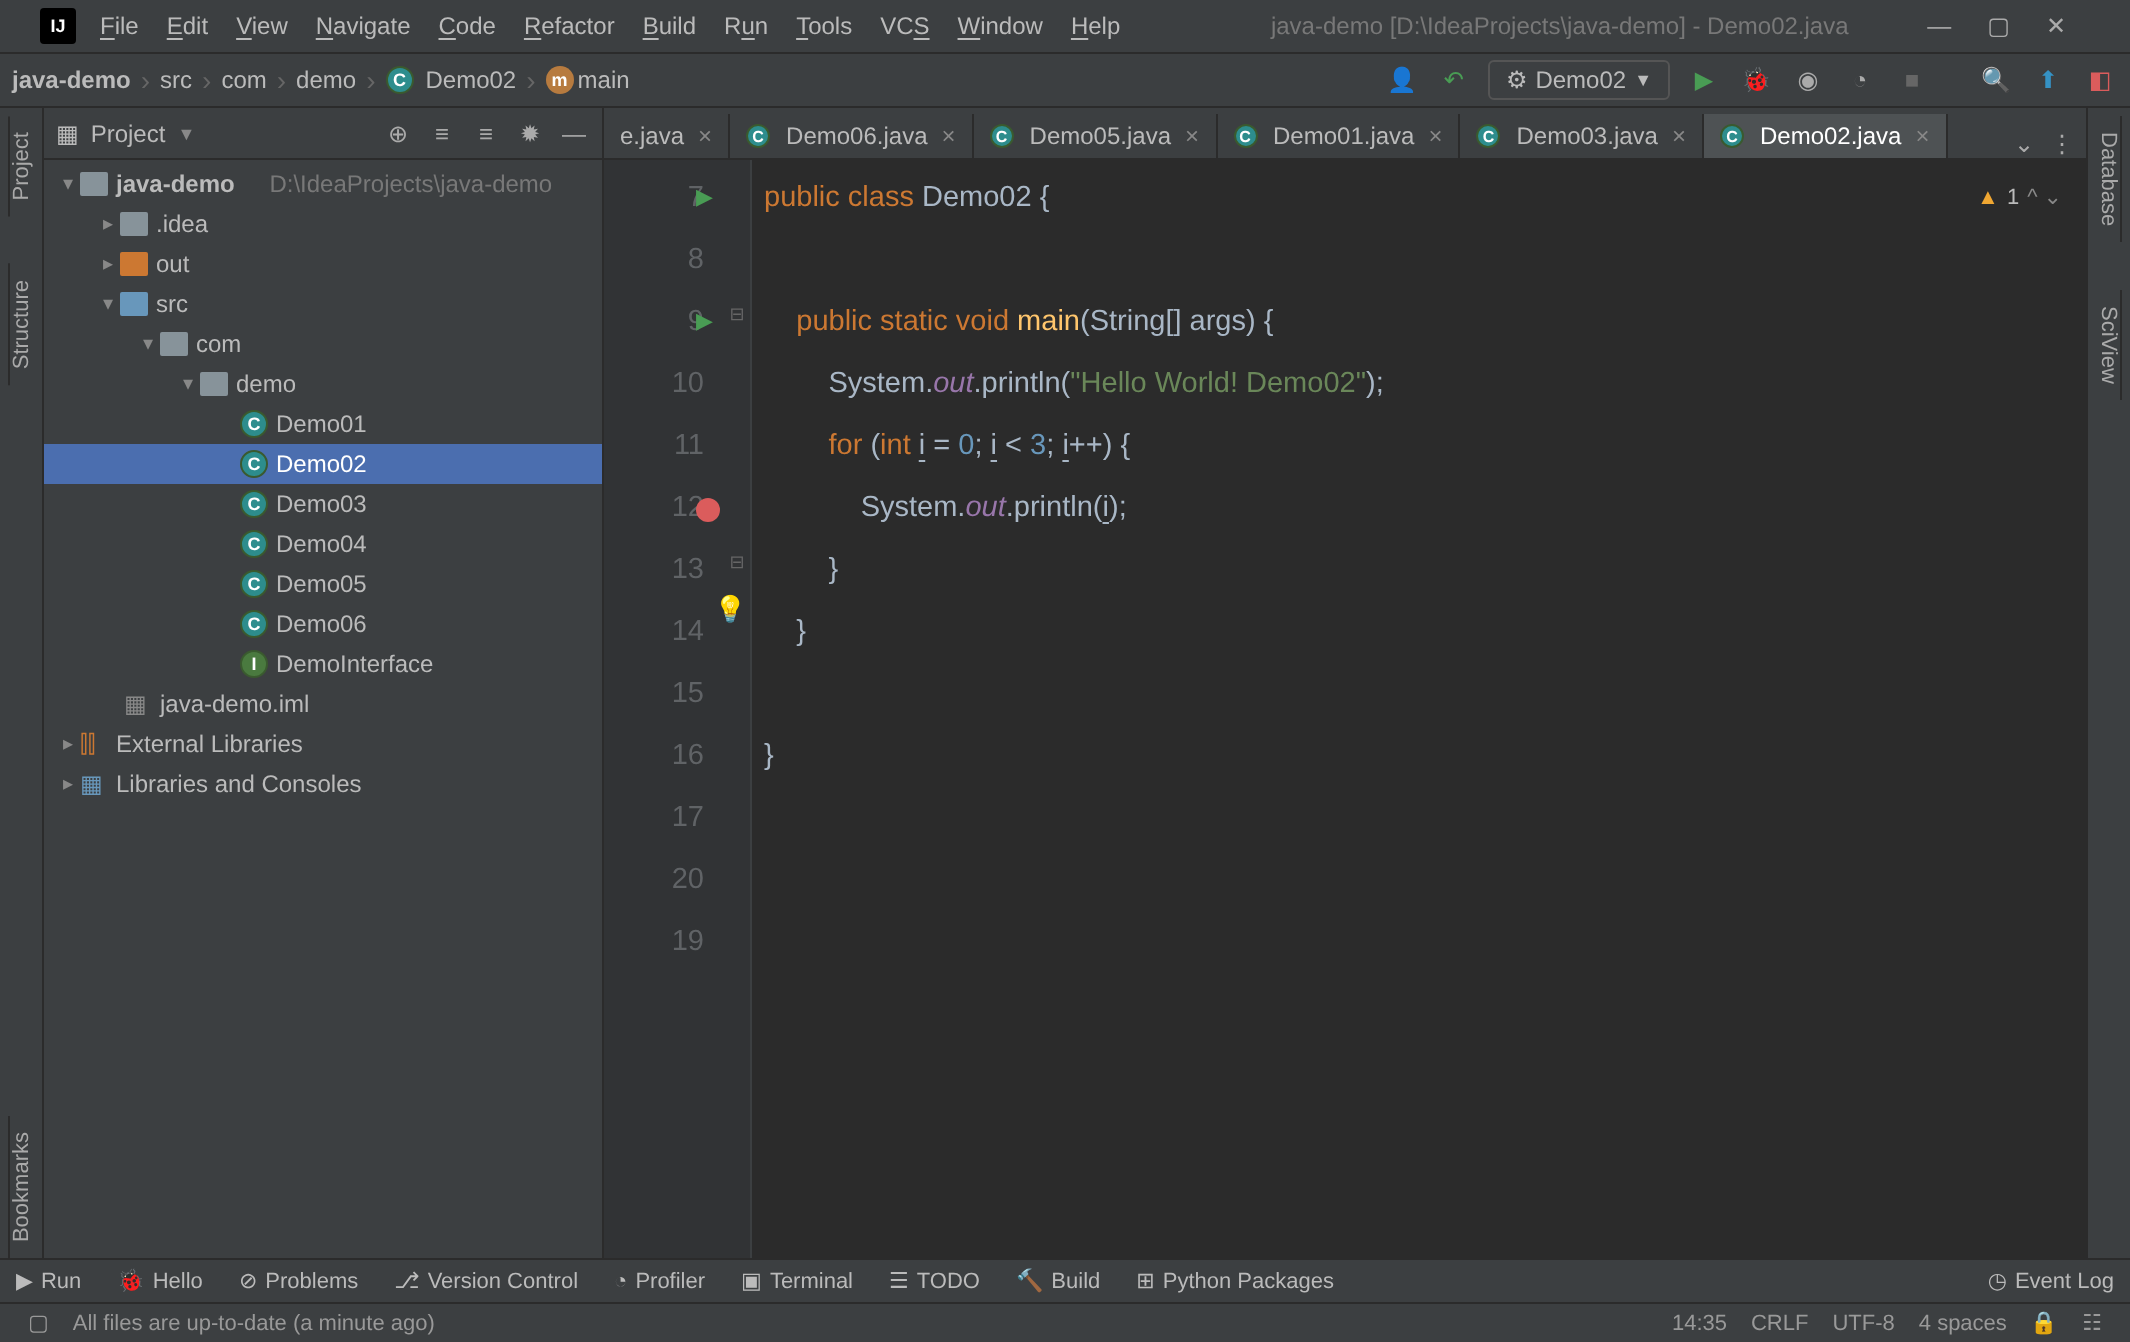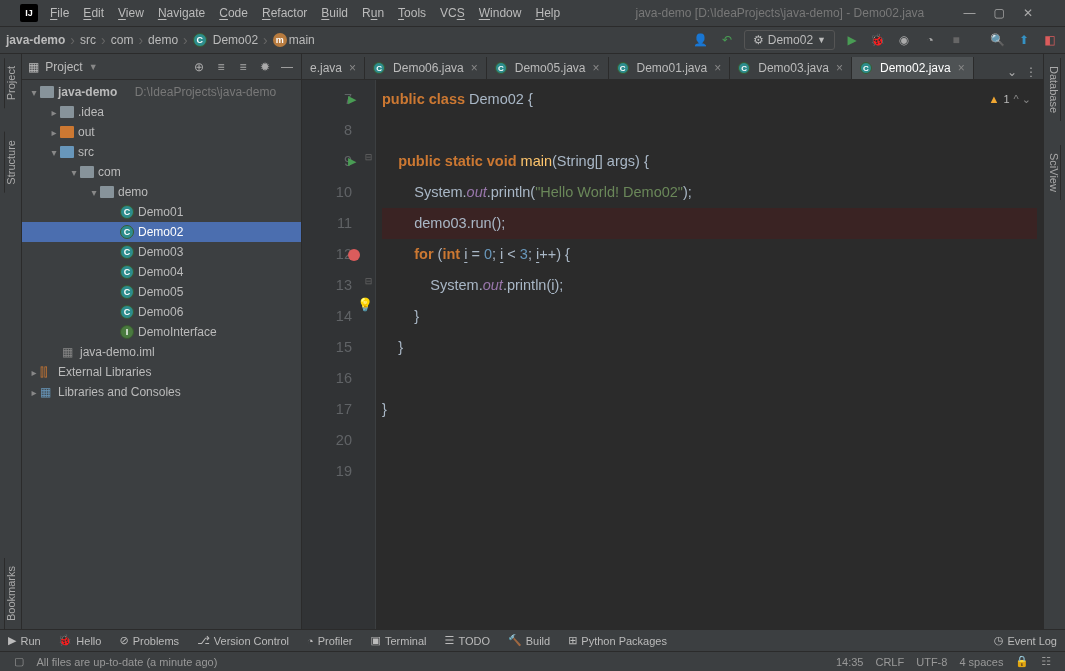--- a/index.html
+++ b/index.html
@@ -47,21 +47,21 @@
 .codearea { flex:1; display:flex; font-family:"JetBrains Mono","Consolas",monospace; font-size:14.5px; overflow:hidden;}
 .gutter { width:60px; background:#313335; color:#606366; text-align:right; padding:4px 10px 4px 4px; line-height:31px; user-select:none; position:relative;}
 .gutter .ln { height:31px; display:flex; align-items:center; justify-content:flex-end; position:relative;}
 .runicon { position:absolute; left:42px; color:#499c54; font-size:11px;}
 .bp { position:absolute; left:42px; width:12px; height:12px; background:#db5c5c; border-radius:50%;}
 .bulb { position:absolute; left:-5px; color:#f0a732; font-size:13px;}
 .foldcol { width:14px; background:#313335; border-right:1px solid #3c3f41;}
 .code { flex:1; padding:4px 6px; line-height:31px; position:relative;}
 .code .line { height:31px; white-space:pre; }
 .code .bpline { background:#3a2323; }
-.kw { color:#cc7832; font-weight:bold;}
+.kw { color:#cc7832; font-weight:normal;}
 .fn { color:#ffc66d; }
 .str { color:#6a8759; }
 .num { color:#6897bb; }
 .fld { color:#9876aa; font-style:italic;}
 .ident { color:#a9b7c6; }
 .underline { text-decoration:underline; text-underline-offset:3px;}
 .warnbadge { position:absolute; top:4px; right:12px; display:flex; align-items:center; gap:4px; font-size:11px; color:#bbb;}
 .warnbadge .tri { color:#f0a732; }
 .toolwin { height:22px; background:#3c3f41; border-top:1px solid #2b2b2b; display:flex; align-items:center; padding:0 8px; gap:18px; font-size:11px;}
 .toolwin .item { display:flex; align-items:center; gap:4px; cursor:pointer;}
@@ -321,21 +321,20 @@
       <div class="code">
         <div class="warnbadge">
             <span class="tri">▲</span>
             <span>1</span>
             <span style="color:#888;">^ ⌄</span>
           </div>
         <div class="line"><span class="kw">public class </span><span class="ident">Demo02 {</span></div>
         <div class="line"></div>
         <div class="line">    <span class="kw">public static void </span><span class="fn">main</span><span class="ident">(String[] args) {</span></div>
         <div class="line">        <span class="ident">System.</span><span class="fld">out</span><span class="ident">.println(</span><span class="str">"Hello World! Demo02"</span><span class="ident">);</span></div>
-        <div class="line bpline">        <span class="ident">demo03.run();</span></div>
         <div class="line">        <span class="kw">for </span><span class="ident">(</span><span class="kw">int </span><span class="ident underline">i</span><span class="ident"> = </span><span class="num">0</span><span class="ident">; </span><span class="ident underline">i</span><span class="ident"> &lt; </span><span class="num">3</span><span class="ident">; </span><span class="ident underline">i</span><span class="ident">++) {</span></div>
         <div class="line">            <span class="ident">System.</span><span class="fld">out</span><span class="ident">.println(</span><span class="ident underline">i</span><span class="ident">);</span></div>
         <div class="line">        <span class="ident">}</span></div>
         <div class="line">    <span class="ident">}</span></div>
         <div class="line"></div>
         <div class="line"><span class="ident">}</span></div>
         <div class="line"></div>
       </div>
     </div>
   </div>

